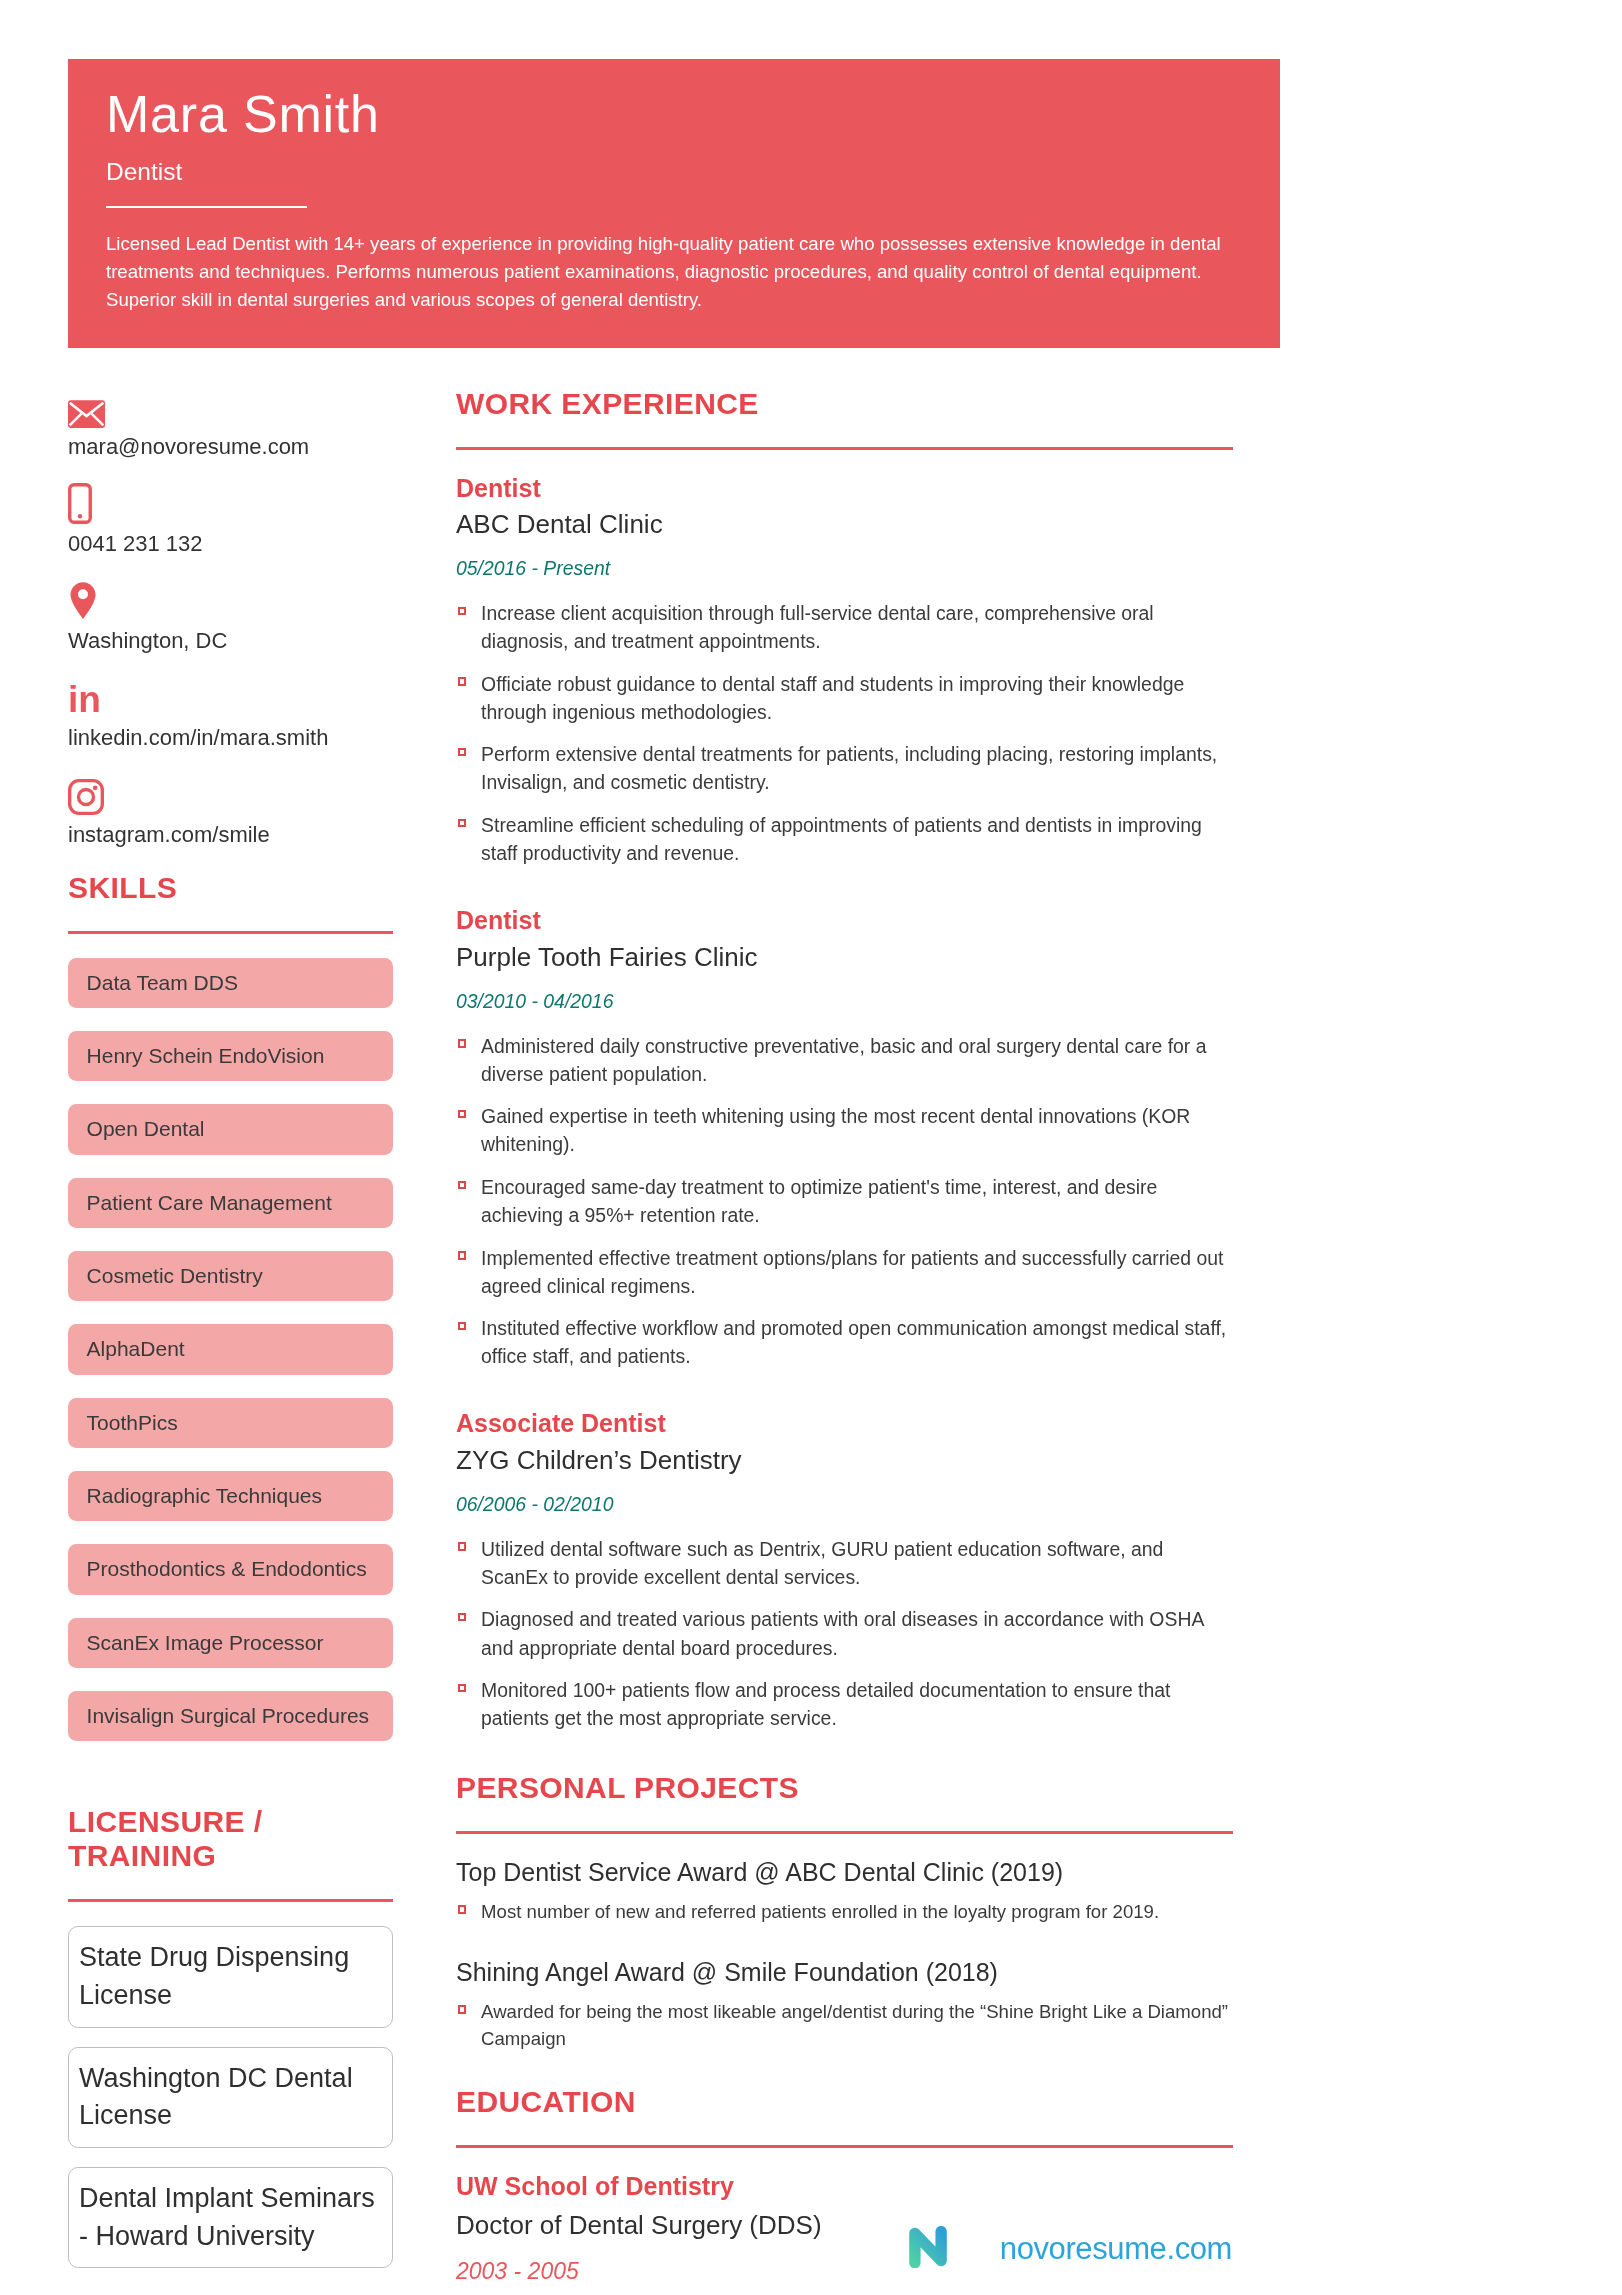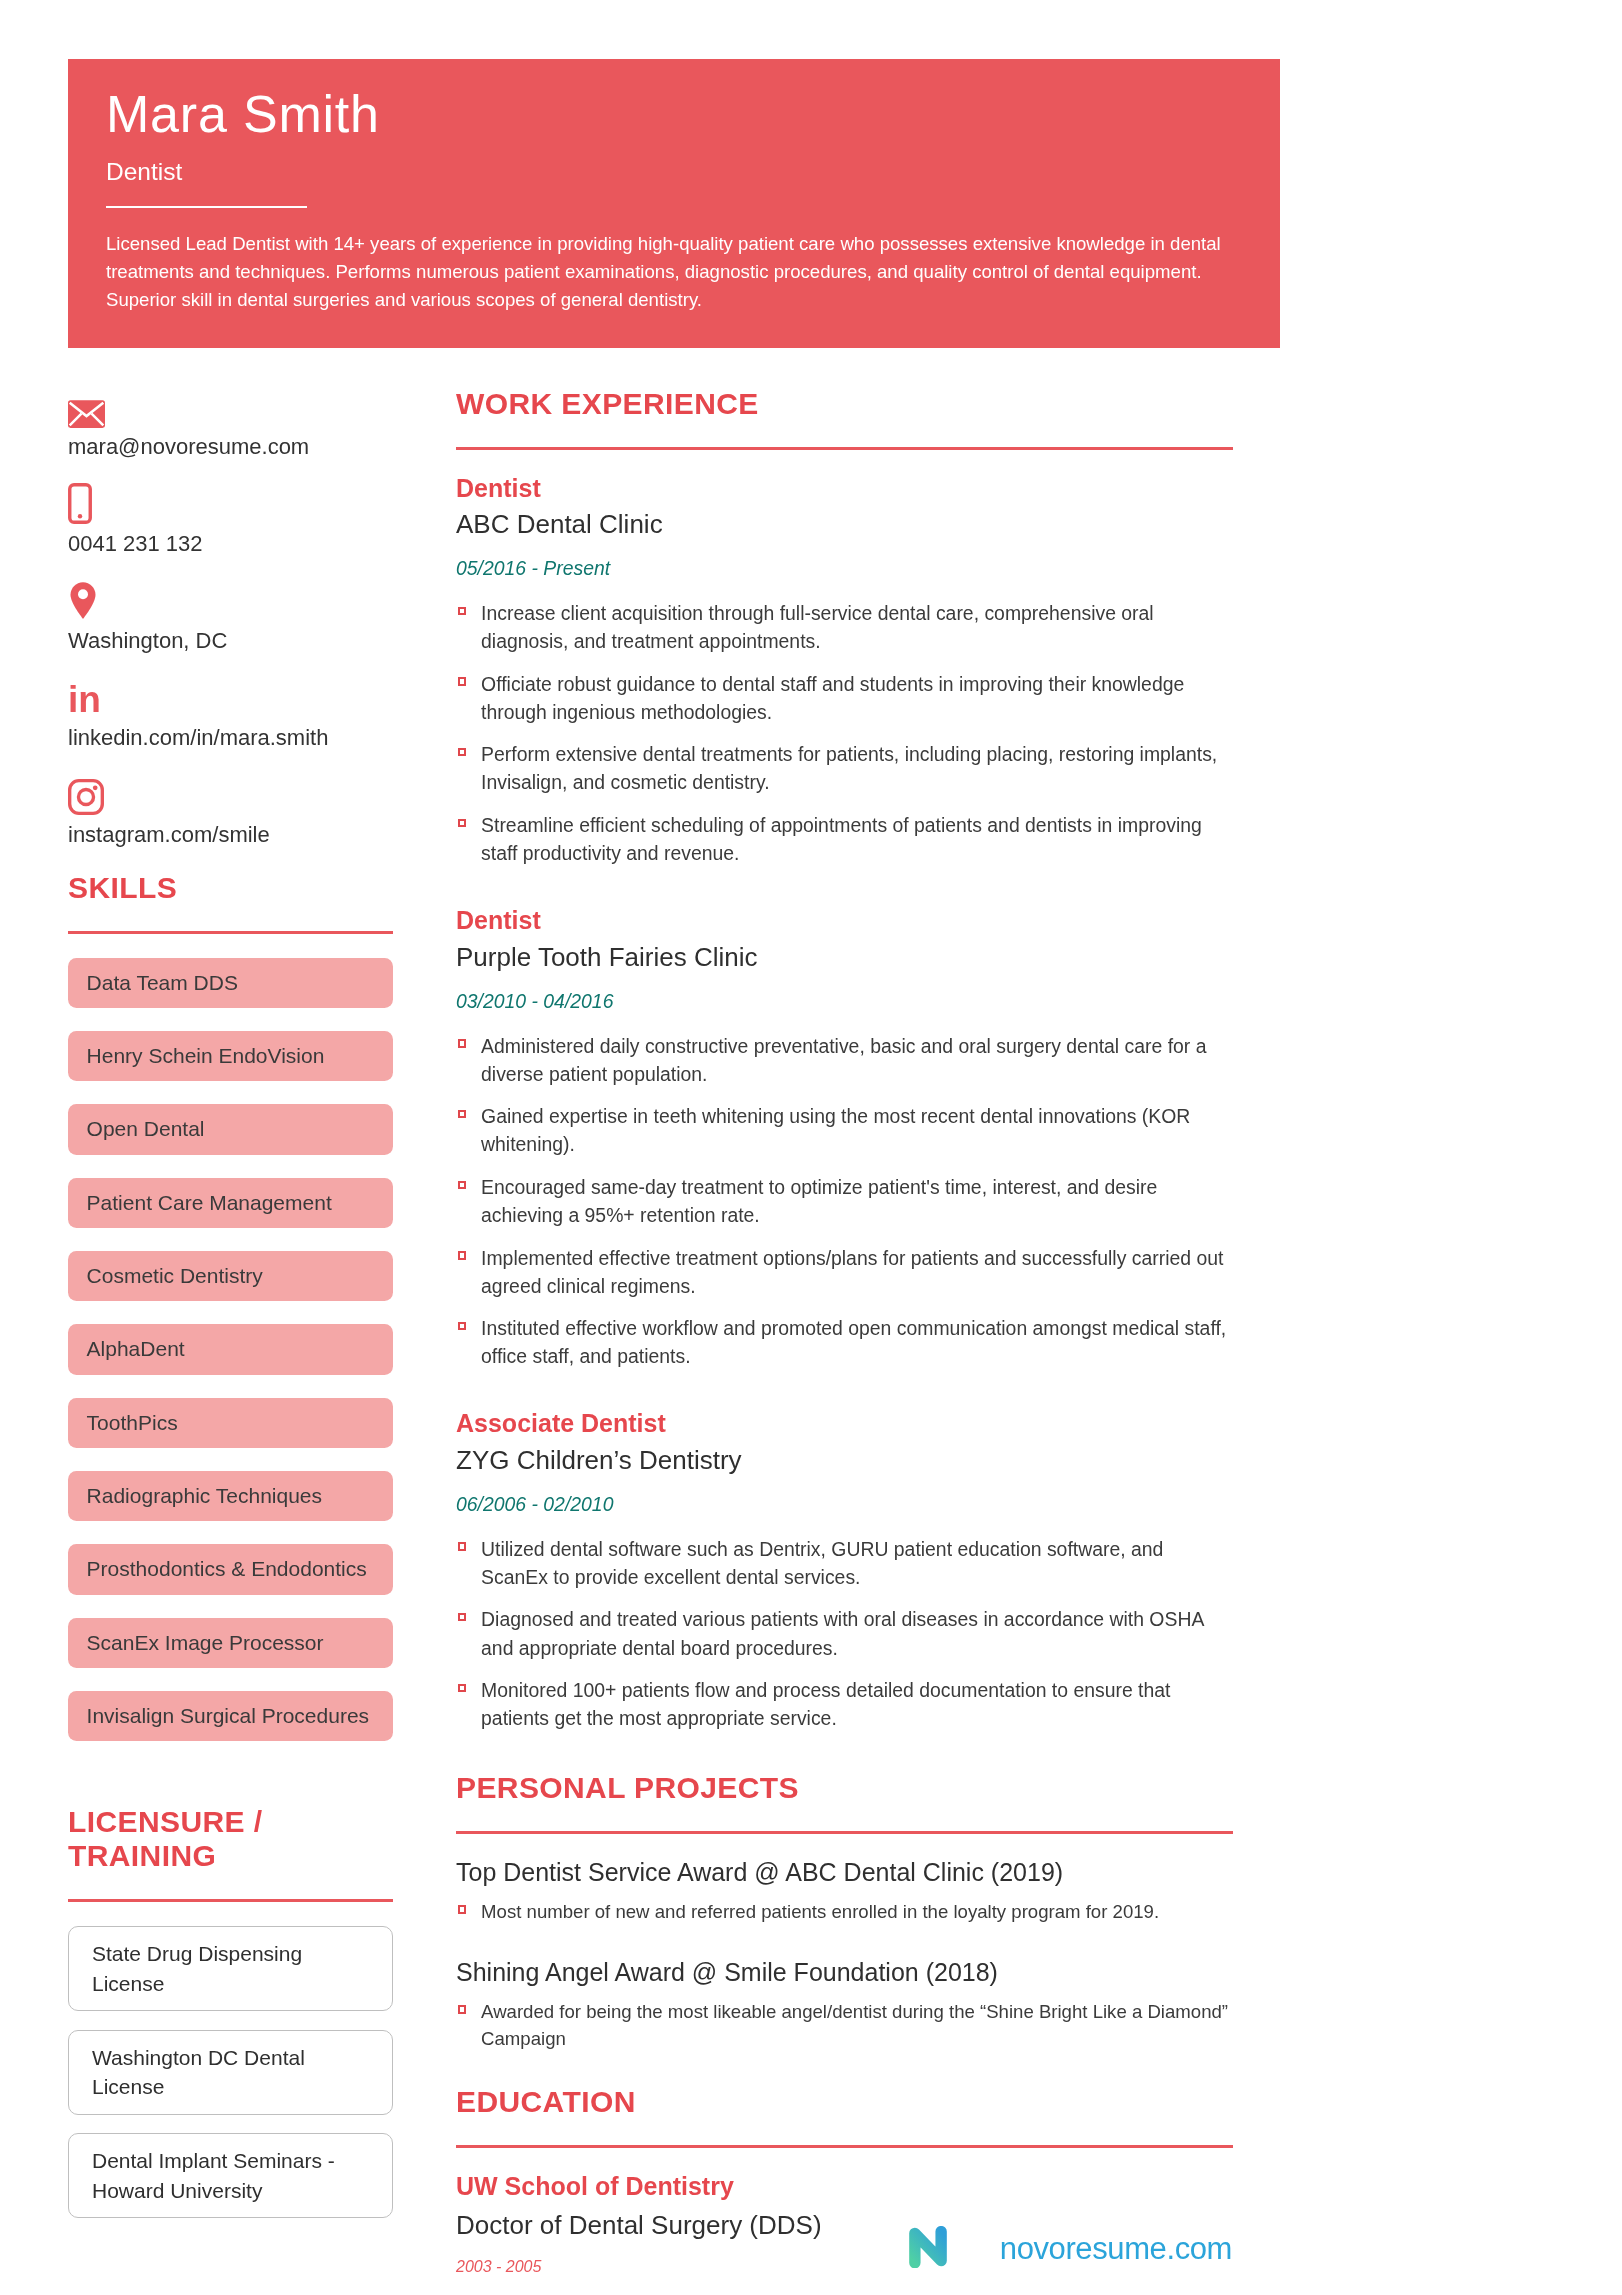--- a/index.html
+++ b/index.html
@@ -38,21 +38,21 @@
   
   .skills-wrap { display:flex; flex-wrap:wrap; gap:23px 15px; margin-bottom:0;flex-direction:column; }
   .skill-pill {
     background:#f4a7a7; color:#3a3a3a; font-size:21px; line-height:1.35;
     padding:11px 18.6px; border-radius:8.4px; max-width:100%;
   }
 
   
   .license-box {
     width:100%; border:1.7px solid #bfbfbf; border-radius:10px; background:#ffffff;
-    font-size:21px; line-height:1.4; color:#2f2f2f; padding:12px 23px; margin-bottom:18.6px;
+    font-size:27px; line-height:1.4; color:#2f2f2f; padding:12px 10px; margin-bottom:18.6px;
   }
 
   
   .job { margin-bottom:39px; }
   .job-title { font-size:25px; font-weight:700; color:#e6474d; }
   .company { font-size:26px; color:#2f2f2f; margin-top:6.8px; }
   .dates { font-size:19.4px; font-style:italic; color:#0f766e; margin-top:17px; }
   .bullets { margin-top:18.6px; }
   .bullet-row { display:flex; align-items:flex-start; margin-bottom:14.4px; }
   .bullet-sq {
@@ -63,21 +63,21 @@
 
   
   .project { margin-bottom:32px; }
   .project-title { font-size:25px; color:#2f2f2f; margin-bottom:12px; }
   .project .bullet-text { font-size:18.6px; }
   .project .bullet-sq { margin-top:6px; }
 
   
   .edu-school { font-size:25px; font-weight:700; color:#e6474d; }
   .edu-degree { font-size:26px; color:#2f2f2f; margin-top:8.4px; }
-  .edu-dates { font-size:16px; font-style:italic; color:#e9575c; margin-top:17px; }
+  .edu-dates { font-size:23px; font-style:italic; color:#e9575c; margin-top:17px; }
 
   
   .footer-logo {
     position:absolute; right:52px; bottom:24px;
     display:flex; align-items:center; gap:8.4px;
   }
   .footer-logo-text { font-size:31px; font-weight:400; color:#2ba4da; letter-spacing:-0.4px;margin-left:42px; }
 
   .spacer-skills { margin-top:12px; }
   .spacer-licensure { margin-top:64px; }

